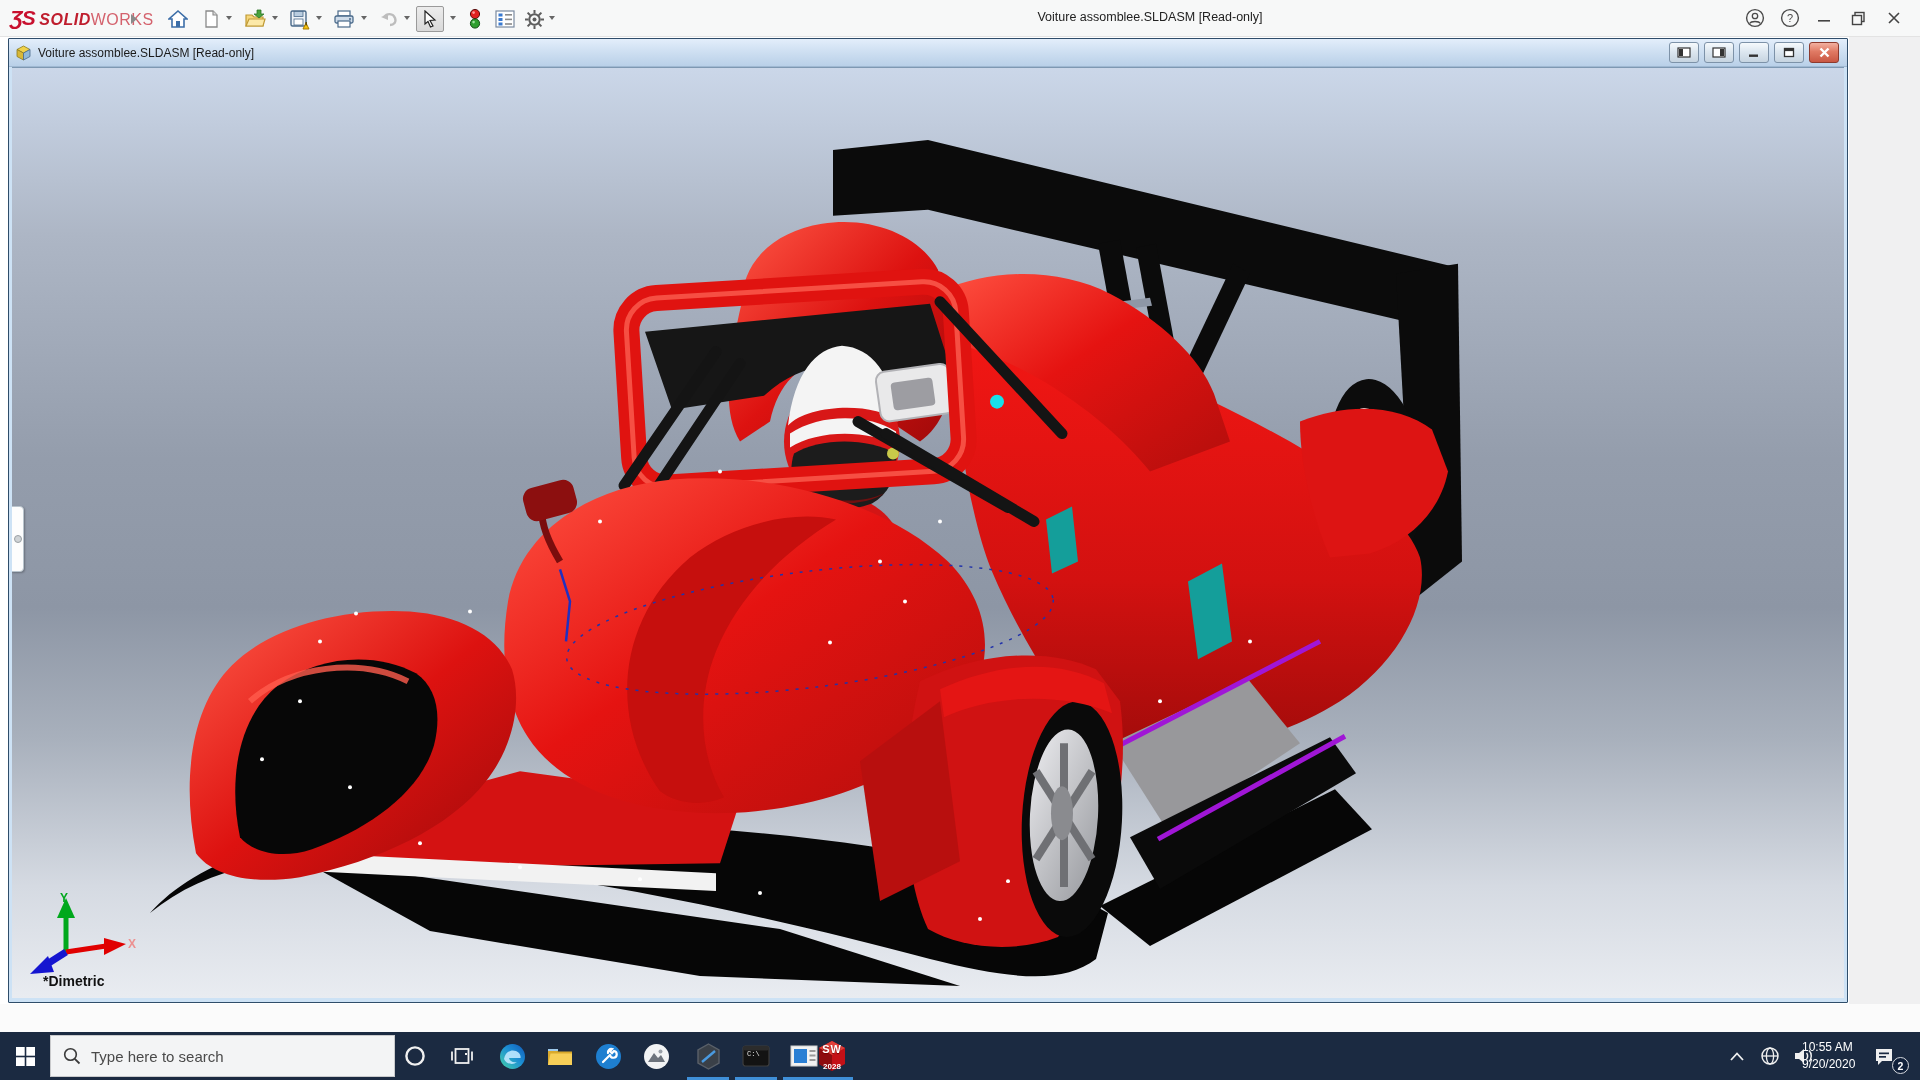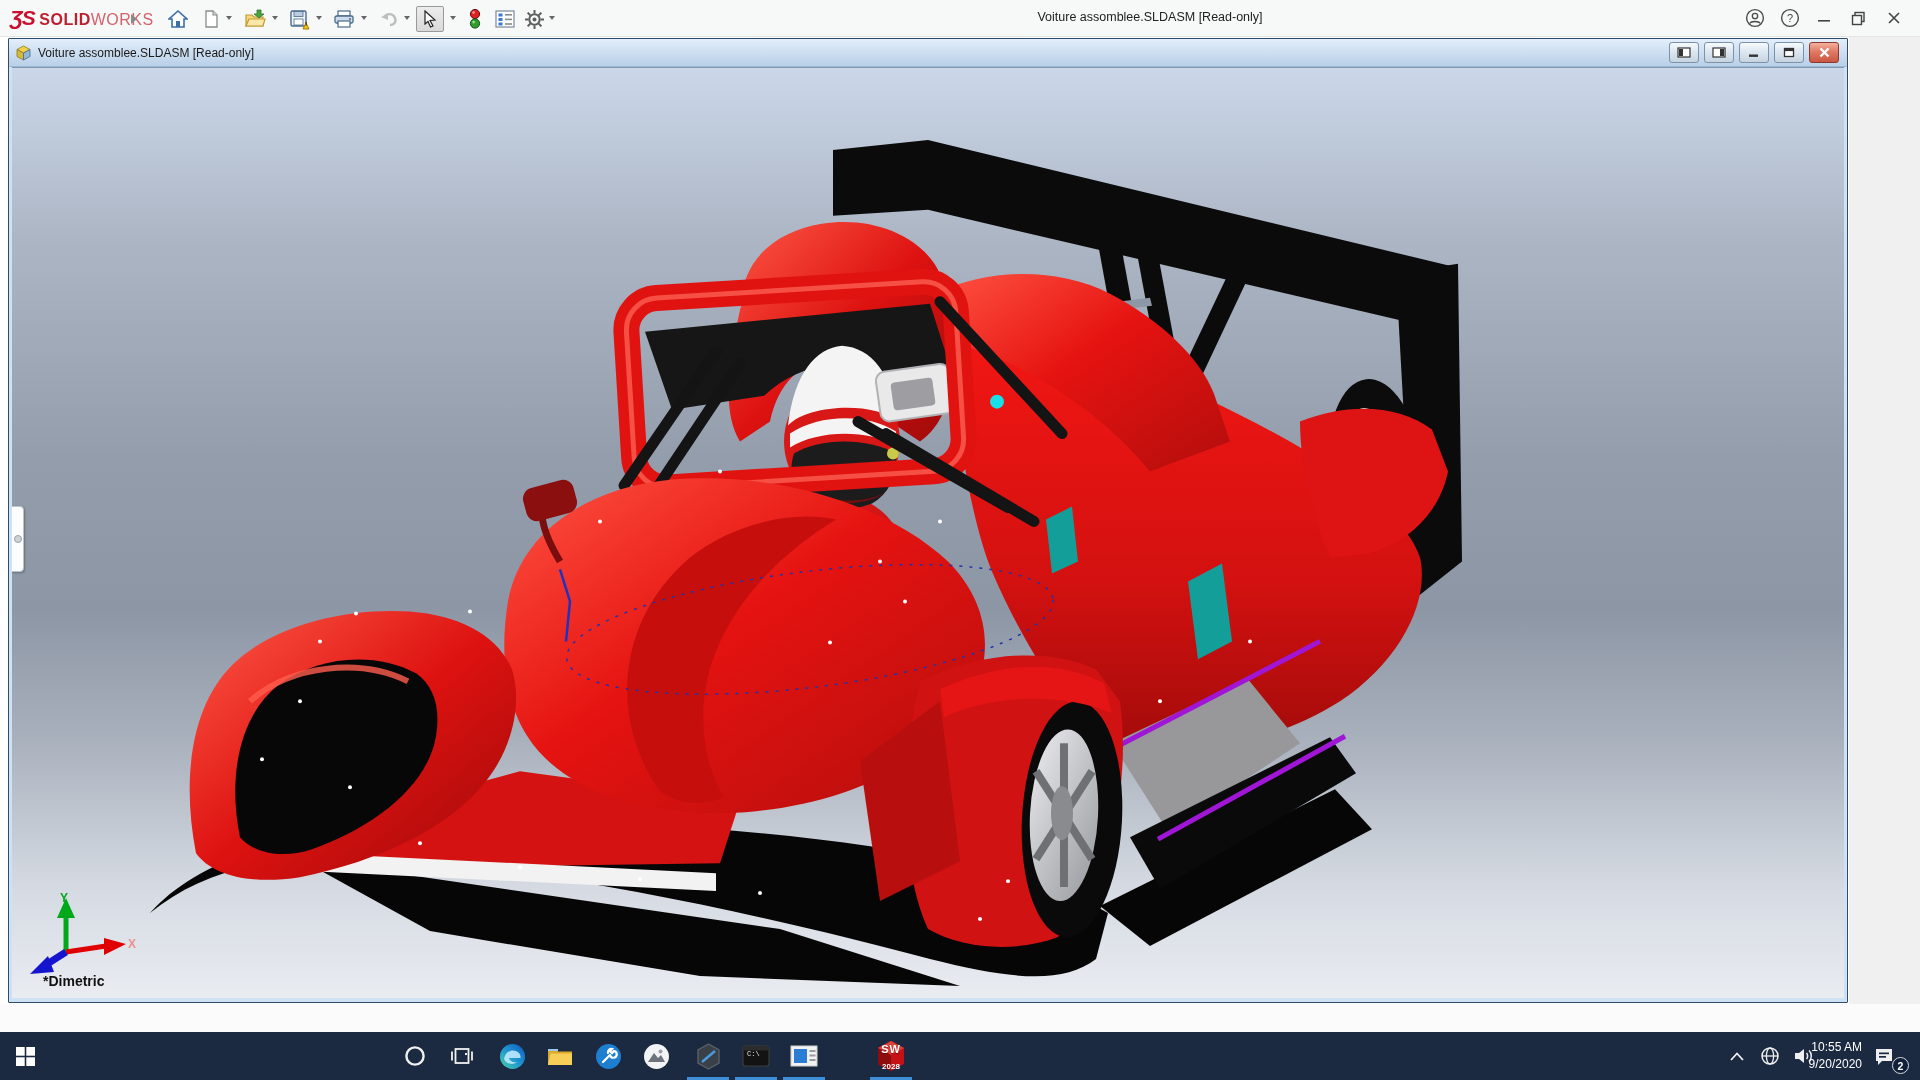--- a/index.html
+++ b/index.html
@@ -5,21 +5,21 @@
   * { margin:0; padding:0; box-sizing:border-box; }
   html,body { width:1920px; height:1080px; overflow:hidden; background:#fff;
     font-family:"Liberation Sans", sans-serif; }
   .abs { position:absolute; }
 
   
   #appbar { position:absolute; left:0; top:0; width:1920px; height:37px; background:#f7f8f8;
     border-bottom:1px solid #e3e3e3; }
   #brand { position:absolute; left:10px; top:6px; white-space:nowrap; }
   #brand .mark { color:#c8102e; font-weight:bold; font-style:italic; font-size:21px; letter-spacing:-1px; }
-  #brand .bold { color:#bf1e2e; font-weight:bold; font-size:16px; letter-spacing:.5px; }
+  #brand .bold { color:#bf1e2e; font-weight:bold; font-size:16px; letter-spacing:.5px;font-style:italic; }
   #brand .light { color:#d4626d; font-size:16px; letter-spacing:.5px;margin-top:8px; }
   .flyout { position:absolute; top:14px; width:0; height:0; border-left:6px solid #8a8a8a;
     border-top:5px solid transparent; border-bottom:5px solid transparent; }
   .tbtn { position:absolute; top:6px; width:26px; height:26px; display:flex; align-items:center; justify-content:center; }
   .drop { position:absolute; top:16px; width:0; height:0; border-top:4px solid #666;
     border-left:3.5px solid transparent; border-right:3.5px solid transparent; }
   .selbox { border:1px solid #9a9a9a; background:linear-gradient(#ececec,#d9d9d9); border-radius:2px; }
   #apptitle { position:absolute; left:1150px; top:10px; transform:translateX(-50%);
     font-size:12.5px; color:#222; white-space:nowrap; }
   .winctl { position:absolute; top:5px; width:28px; height:26px; display:flex; align-items:center; justify-content:center; color:#444; }
@@ -50,21 +50,21 @@
 
   
   #taskbar { position:absolute; left:0; top:1032px; width:1920px; height:48px; background:#1b2a41; }
   .tbcell { position:absolute; top:0; width:46px; height:48px; display:flex; align-items:center; justify-content:center; }
   .runline { position:absolute; bottom:0; left:2px; width:42px; height:3px; background:#3f8fd8; }
   #searchbox { position:absolute; left:50px; top:3px; width:345px; height:42px; background:#f3f4f5;
     border:1px solid #c9cacc; display:flex; align-items:center; }
   #searchbox input { border:none; outline:none; background:transparent; font-size:15px; color:#454545;
     font-family:"Liberation Sans",sans-serif; width:250px; }
   #searchbox input::placeholder { color:#4a4a4a; opacity:1; }
-  #clock { position:absolute; left:1802px; top:7px; width:60px; text-align:right; color:#fff;
+  #clock { position:absolute; left:1802px; top:7px; width:60px; color:#fff;
     font-size:12px; line-height:17px; white-space:nowrap; }
   #badge { position:absolute; left:1892px; top:1057px; width:17px; height:17px; border-radius:50%;
     background:#10203a; border:1px solid #d7dadf; color:#fff; font-size:10.5px; font-weight:bold;
     display:flex; align-items:center; justify-content:center; z-index:3; }
   #cmdtext { font-family:"Liberation Mono",monospace; font-size:7px; color:#e8e8e8; position:absolute; left:3px; top:2px; }
   .swletters { position:absolute; left:0; top:3px; width:100%; text-align:center; color:#fff; font-weight:bold;
     font-size:11px; letter-spacing:1px; text-shadow:0 1px 1px #7a0000; }
   .swyear { position:absolute; left:0; bottom:1px; width:100%; text-align:center; color:#fff; font-weight:bold; font-size:8px; }
 </style>
 </head>
@@ -428,20 +428,27 @@
 <div id="taskbar">
   <div class="tbcell" style="left:0; width:50px;">
     <svg width="19" height="19" viewBox="0 0 19 19">
       <rect x="0" y="0" width="8.7" height="8.7" fill="#fff"></rect>
         <rect x="10.3" y="0" width="8.7" height="8.7" fill="#fff"></rect>
       <rect x="0" y="10.3" width="8.7" height="8.7" fill="#fff"></rect>
         <rect x="10.3" y="10.3" width="8.7" height="8.7" fill="#fff"></rect>
     </svg>
   </div>
 
+  <div id="searchbox">
+    <svg width="18" height="18" viewBox="0 0 18 18" style="margin:0 10px 0 12px;">
+      <circle cx="7.5" cy="7.5" r="5.8" fill="none" stroke="#3a3a3a" stroke-width="1.6"></circle>
+      <line x1="11.8" y1="11.8" x2="16.5" y2="16.5" stroke="#3a3a3a" stroke-width="1.8"></line>
+    </svg>
+    <input type="text" placeholder="Type here to search" style="">
+  </div>
 
   <div class="tbcell" style="left:392px;">
     <svg width="22" height="22" viewBox="0 0 22 22">
       <circle cx="11" cy="11" r="8.6" fill="none" stroke="#f0f0f0" stroke-width="2.4"></circle>
     </svg>
   </div>
   <div class="tbcell" style="left:439px;">
     <svg width="22" height="20" viewBox="0 0 22 20">
       <rect x="4.5" y="3" width="13" height="14" fill="none" stroke="#f0f0f0" stroke-width="1.8"></rect>
       <line x1="1" y1="5.5" x2="1" y2="14.5" stroke="#f0f0f0" stroke-width="1.8"></line>
@@ -501,21 +508,21 @@
   <div class="tbcell" style="left:781px;">
     <svg width="28" height="22" viewBox="0 0 28 22">
       <rect x="1" y="1" width="26" height="20" fill="#f2f2f2" stroke="#d0d0d0" stroke-width="1"></rect>
       <rect x="4" y="4" width="13" height="14" fill="#2a7fd4"></rect>
       <rect x="19.5" y="5" width="6" height="2" fill="#9a9a9a"></rect>
       <rect x="19.5" y="9.5" width="6" height="2" fill="#9a9a9a"></rect>
       <rect x="19.5" y="14" width="6" height="2" fill="#9a9a9a"></rect>
     </svg>
     <div class="runline"></div>
   </div>
-  <div class="tbcell" style="left:868px;">
+  <div class="tbcell" style="left:809px;">
     <div style="position:relative; width:32px; height:32px;">
       <svg width="32" height="32" viewBox="0 0 32 32">
         <polygon points="16,1 29,8 29,24 16,31 3,24 3,8" fill="#c41016"></polygon>
         <polygon points="16,1 29,8 16,15 3,8" fill="#e0403a"></polygon>
         <polygon points="3,8 16,15 16,31 3,24" fill="#8e0b0e"></polygon>
       </svg>
       <div class="swletters">SW</div>
       <div class="swyear">2028</div>
     </div>
     <div class="runline"></div>

